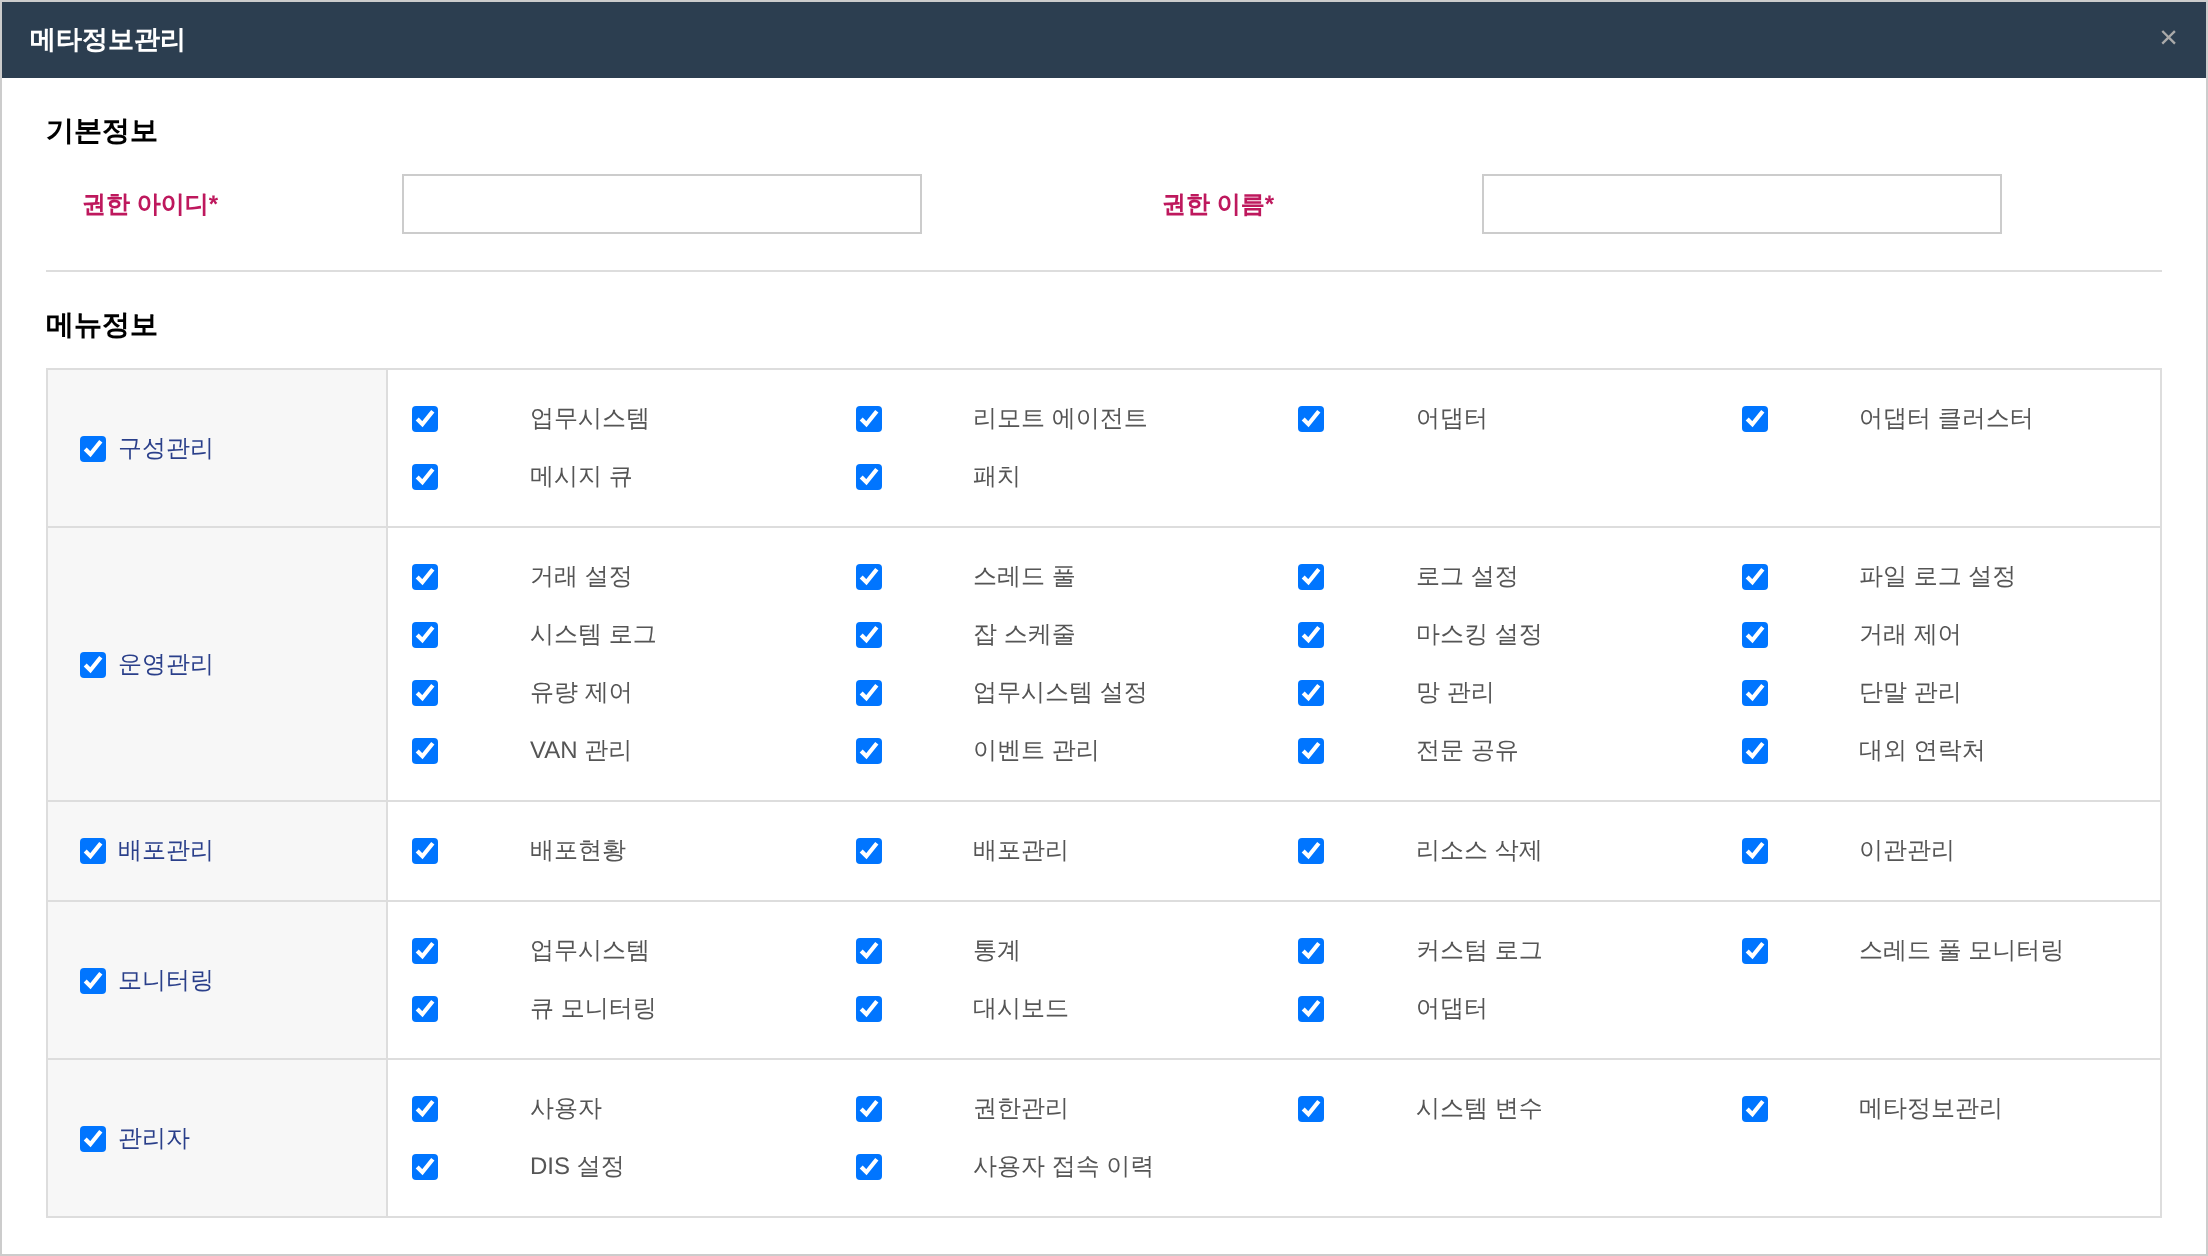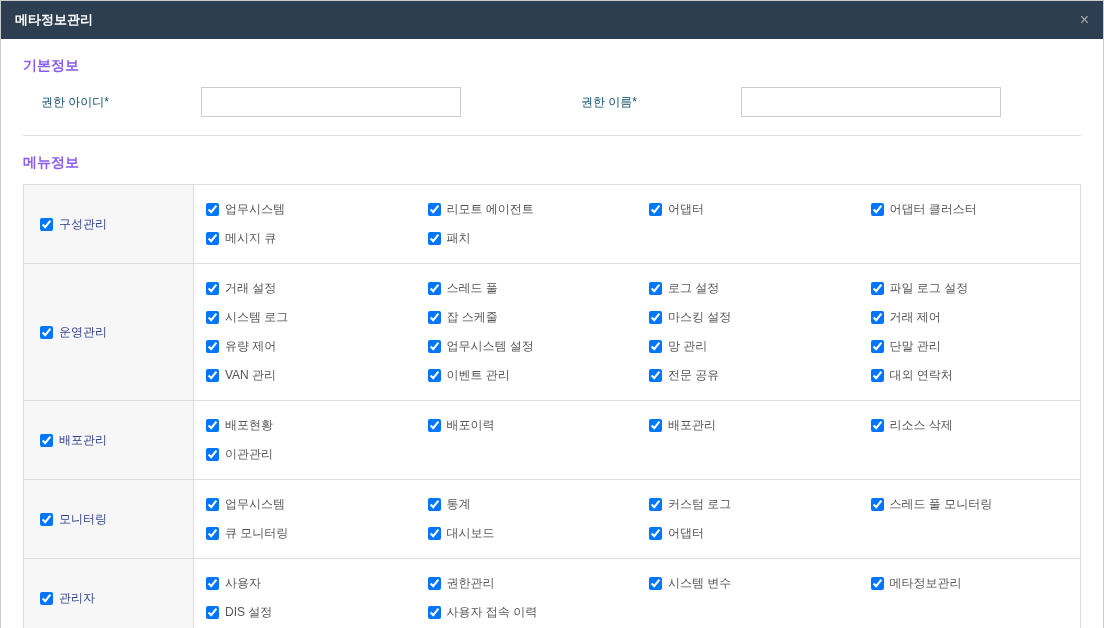--- a/index.html
+++ b/index.html
@@ -29,42 +29,43 @@
       font-size: 16px;
       font-weight: normal;
     }
     .modal-body {
       padding: 18px 22px;
     }
     .section-title {
       font-size: 14px;
       font-weight: bold;
       margin-bottom: 12px;
-      color: #8b5cf6;
+      color: #000000;
     }
     .basic-info {
       border-bottom: 1px solid #ddd;
       padding-bottom: 18px;
       margin-bottom: 18px;
     }
     .form-row {
       display: flex;
       align-items: center;
       gap: 30px;
       padding-left: 8px;
     }
     .form-group {
       display: flex;
       align-items: center;
       flex: 1;
     }
     .form-label {
       width: 170px;
-      color: #0c4a6e;
+      color: #be185d;
       padding-left: 10px;
+      font-weight: bold;
     }
     .form-input {
       width: 260px;
       height: 30px;
       border: 1px solid #ccc;
       padding: 0 6px;
       font-size: 12px;
     }
     .menu-table {
       border: 1px solid #ddd;
@@ -92,20 +93,21 @@
     .menu-items-grid {
       display: flex;
       flex-wrap: wrap;
     }
     .menu-item {
       width: 25%;
       padding: 6px 12px;
       display: flex;
       align-items: center;
       color: #555;
+      gap: 40px;
     }
     .chk {
       margin-right: 6px;
     }
   </style>
 </head>
 <body>
 
 <div class="modal">
   <div class="modal-header">
@@ -246,24 +248,20 @@
               <span>배포관리</span>
             </div>
             <div class="menu-items-cell">
               <div class="menu-items-grid">
                 <div class="menu-item">
                   <input type="checkbox" class="chk" checked="" style="">
                   <span>배포현황</span>
                 </div>
                 <div class="menu-item">
                   <input type="checkbox" class="chk" checked="" style="">
-                  <span>배포이력</span>
-                </div>
-                <div class="menu-item">
-                  <input type="checkbox" class="chk" checked="" style="">
                   <span>배포관리</span>
                 </div>
                 <div class="menu-item">
                   <input type="checkbox" class="chk" checked="" style="">
                   <span>리소스 삭제</span>
                 </div>
                 <div class="menu-item">
                   <input type="checkbox" class="chk" checked="" style="">
                   <span>이관관리</span>
                 </div>

